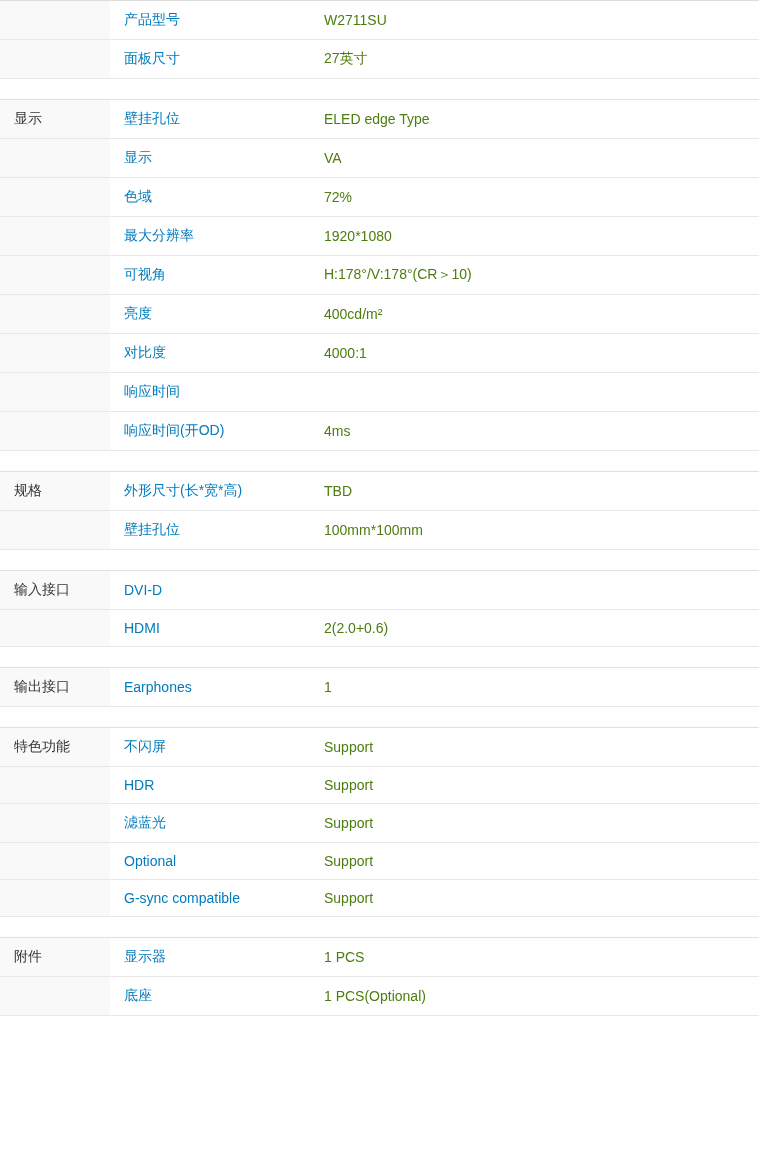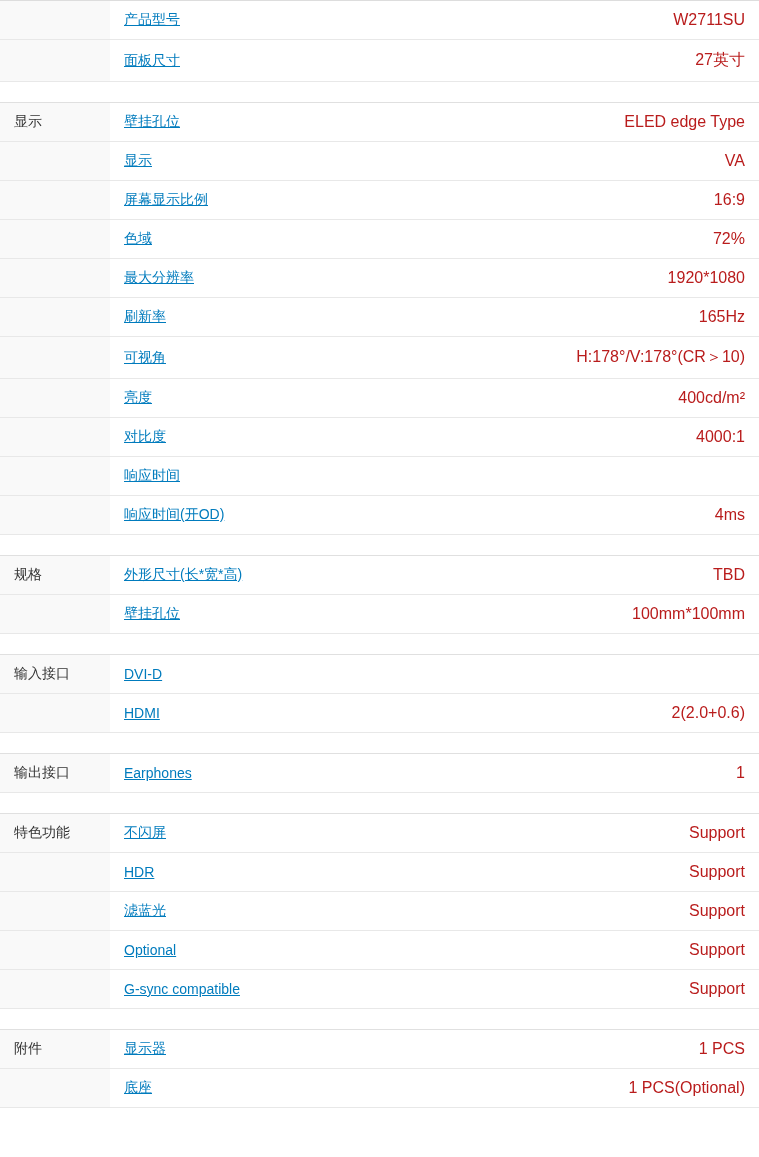--- a/index.html
+++ b/index.html
@@ -25,26 +25,24 @@
     .col-category {
       width: 110px;
       color: #333;
       font-size: 14px;
       background: #f9f9f9;
     }
     .col-label {
       width: 200px;
       color: #007bbd;
       font-size: 14px;
-      text-decoration: underline;
     }
     .col-value {
-      color: #b91c1c;
-      font-size: 16px;
-      text-align: right;
+      color: #4d7c0f;
+      font-size: 14px;
     }
     .separator-row td {
       height: 18px;
       background: #fff;
       border-bottom: 1px solid #e0e0e0;
     }
   </style>
 </head>
 <body>
 
@@ -68,37 +66,27 @@
         <td class="col-label">壁挂孔位</td>
         <td class="col-value">ELED edge Type</td>
       </tr>
       <tr>
         <td class="col-category"></td>
         <td class="col-label">显示</td>
         <td class="col-value">VA</td>
       </tr>
       <tr>
         <td class="col-category"></td>
-        <td class="col-label">屏幕显示比例</td>
-        <td class="col-value">16:9</td>
-      </tr>
-      <tr>
-        <td class="col-category"></td>
         <td class="col-label">色域</td>
         <td class="col-value">72%</td>
       </tr>
       <tr>
         <td class="col-category"></td>
         <td class="col-label">最大分辨率</td>
         <td class="col-value">1920*1080</td>
-      </tr>
-      <tr>
-        <td class="col-category"></td>
-        <td class="col-label">刷新率</td>
-        <td class="col-value">165Hz</td>
       </tr>
       <tr>
         <td class="col-category"></td>
         <td class="col-label">可视角</td>
         <td class="col-value">H:178°/V:178°(CR＞10)</td>
       </tr>
       <tr>
         <td class="col-category"></td>
         <td class="col-label">亮度</td>
         <td class="col-value">400cd/m²</td>

